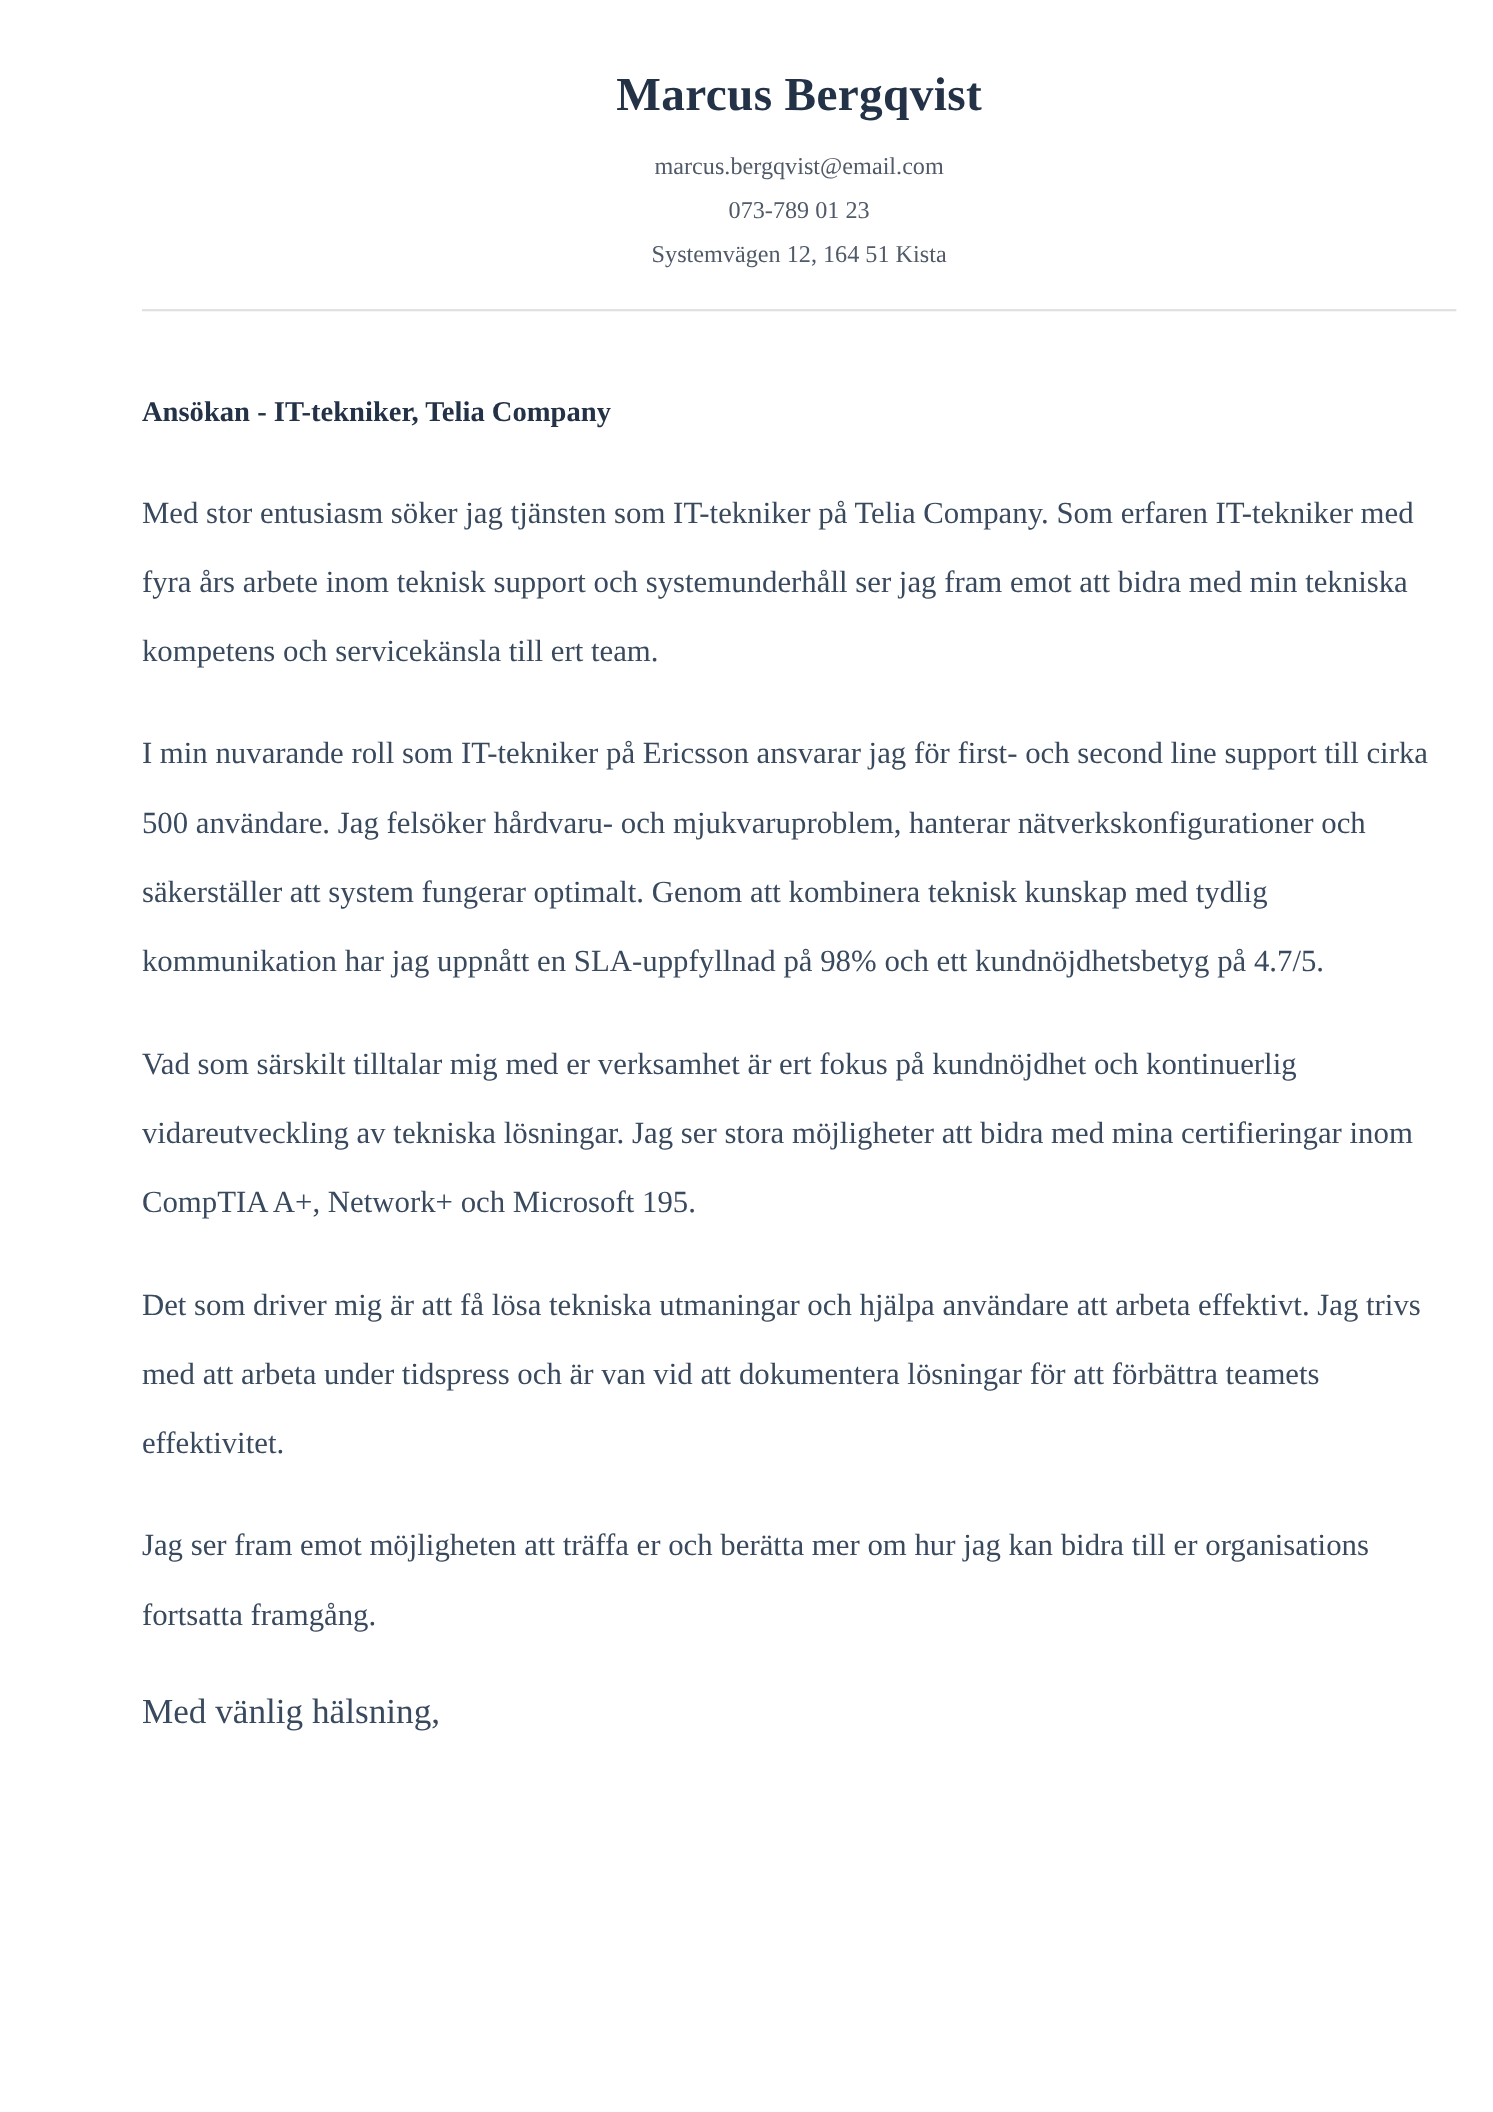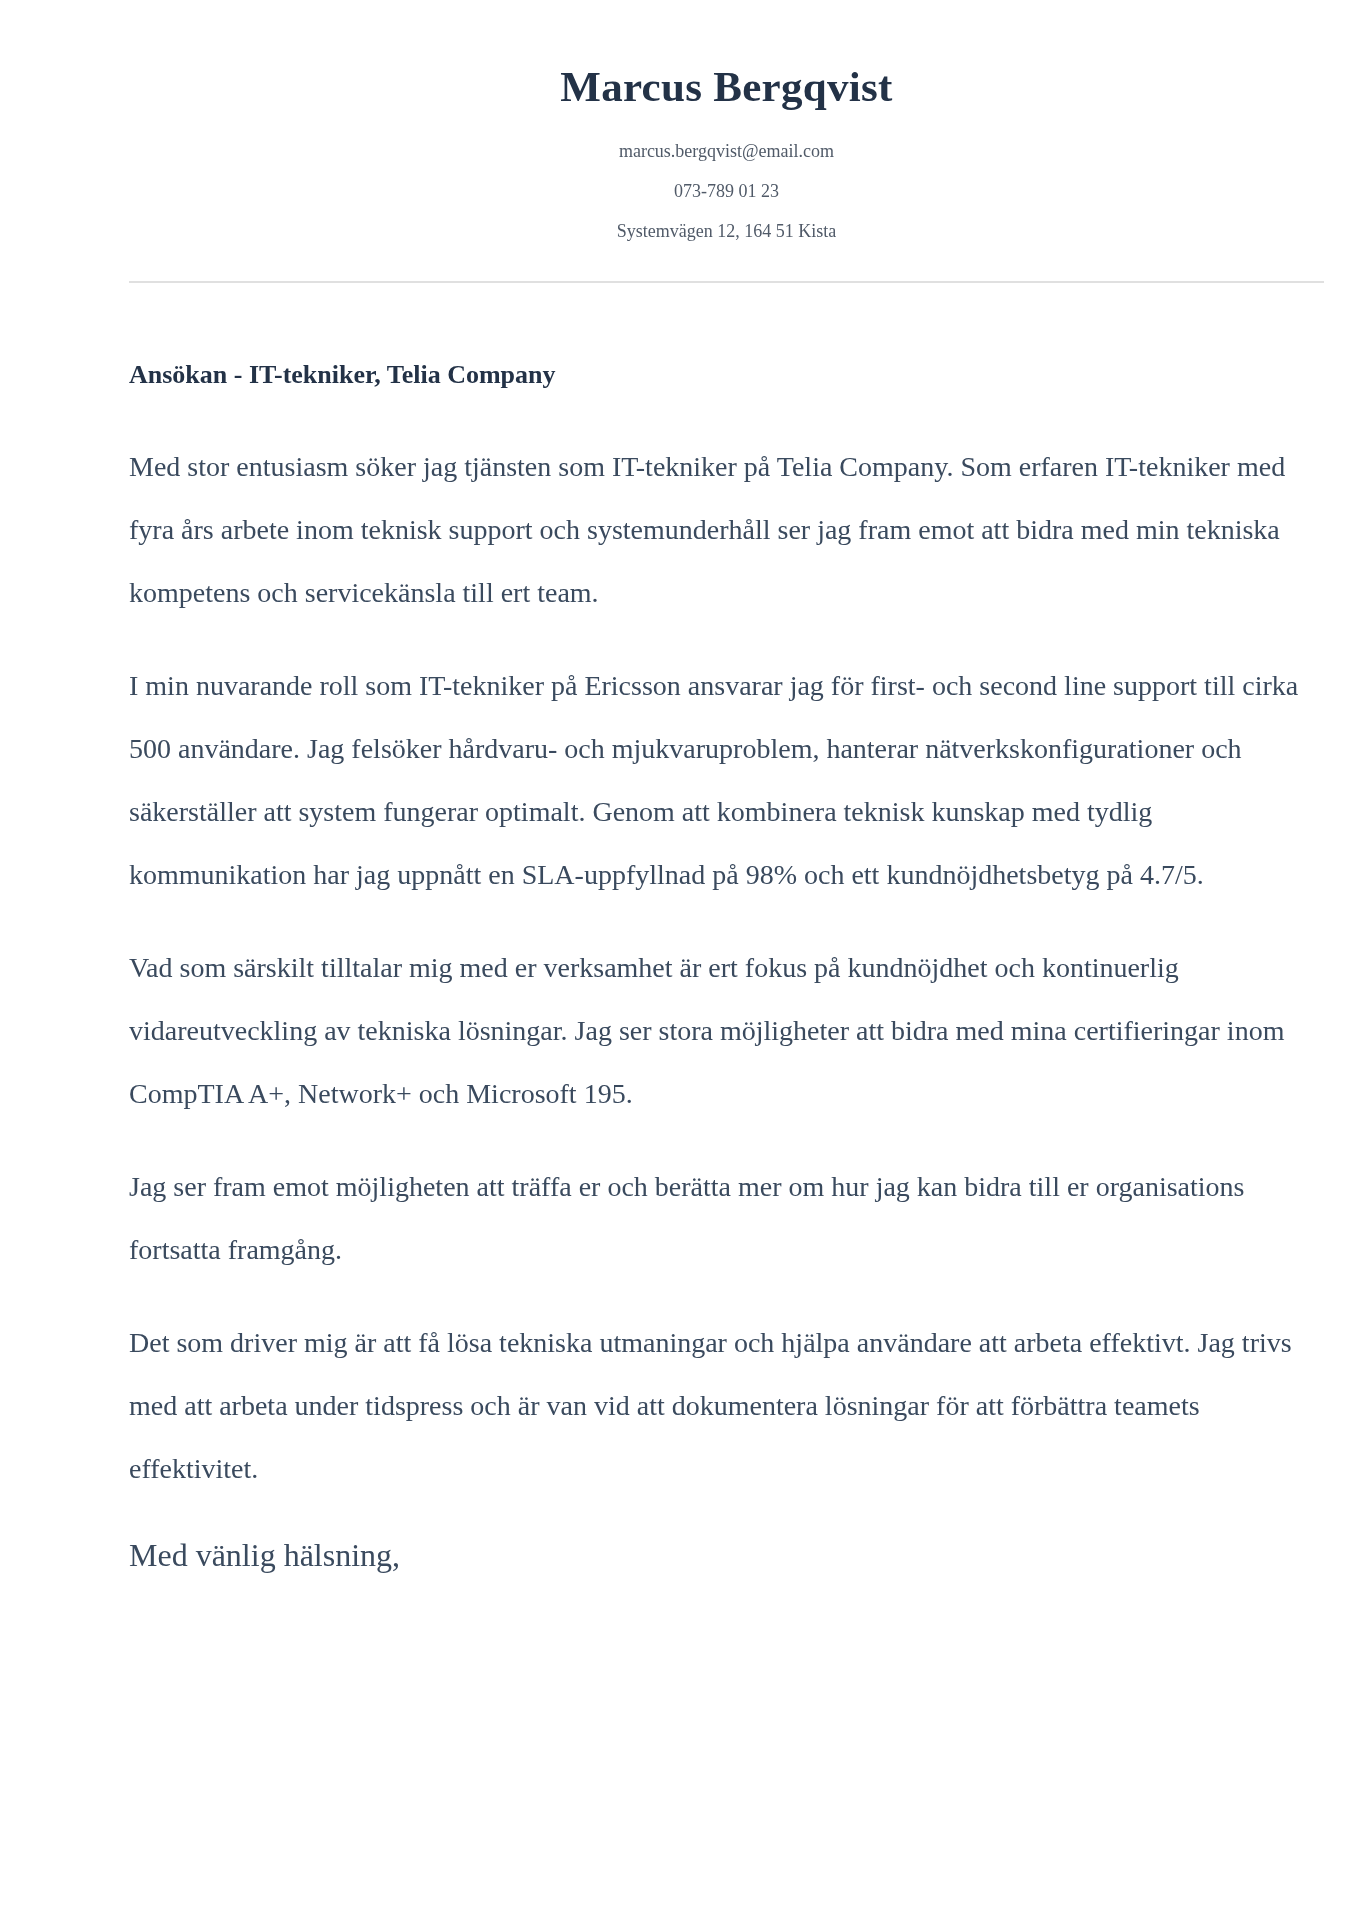--- a/index.html
+++ b/index.html
@@ -36,21 +36,21 @@
   }
   .applicant-name {
     margin: 0 0 20px 0;
     font-size: 43px;
     line-height: 1.15;
     font-weight: 700;
     letter-spacing: 0.3px;
     color: var(--color-heading, #233247);
   }
   .contact-line {
-    font-size: 18px;
+    font-size: 22px;
     line-height: 40px;
     color: var(--color-contact, #505a68);
   }
   .header-divider {
     border: none;
     border-top: 2px solid var(--color-divider, #e0e0e0);
     margin: 30px 0 0 0;
   }
   .letter-subject {
     margin: 76px 0 44px 0;
@@ -89,23 +89,23 @@
 
   <main>
     <h2 class="letter-subject">Ansökan - IT-tekniker, Telia Company</h2>
 
     <p class="letter-paragraph">Med stor entusiasm söker jag tjänsten som IT-tekniker på Telia Company. Som erfaren IT-tekniker med fyra års arbete inom teknisk support och systemunderhåll ser jag fram emot att bidra med min tekniska kompetens och servicekänsla till ert team.</p>
 
     <p class="letter-paragraph">I min nuvarande roll som IT-tekniker på Ericsson ansvarar jag för first- och second line support till cirka 500 användare. Jag felsöker hårdvaru- och mjukvaruproblem, hanterar nätverkskonfigurationer och säkerställer att system fungerar optimalt. Genom att kombinera teknisk kunskap med tydlig kommunikation har jag uppnått en SLA-uppfyllnad på 98% och ett kundnöjdhetsbetyg på 4.7/5.</p>
 
     <p class="letter-paragraph">Vad som särskilt tilltalar mig med er verksamhet är ert fokus på kundnöjdhet och kontinuerlig vidareutveckling av tekniska lösningar. Jag ser stora möjligheter att bidra med mina certifieringar inom CompTIA A+, Network+ och Microsoft 195.</p>
 
+    <p class="letter-paragraph">Det som driver mig är att få lösa tekniska utmaningar och hjälpa användare att arbeta effektivt. Jag trivs med att arbeta under tidspress och är van vid att dokumentera lösningar för att förbättra teamets effektivitet.</p>
+
     <p class="letter-paragraph">Jag ser fram emot möjligheten att träffa er och berätta mer om hur jag kan bidra till er organisations fortsatta framgång.</p>
-
-    <p class="letter-paragraph">Det som driver mig är att få lösa tekniska utmaningar och hjälpa användare att arbeta effektivt. Jag trivs med att arbeta under tidspress och är van vid att dokumentera lösningar för att förbättra teamets effektivitet.</p>
 
     <p class="letter-closing">
       <span>Med vänlig hälsning,</span><br>
       <span>Marcus Bergqvist</span>
     </p>
   </main>
 
 </div>
 
 </body></html>

